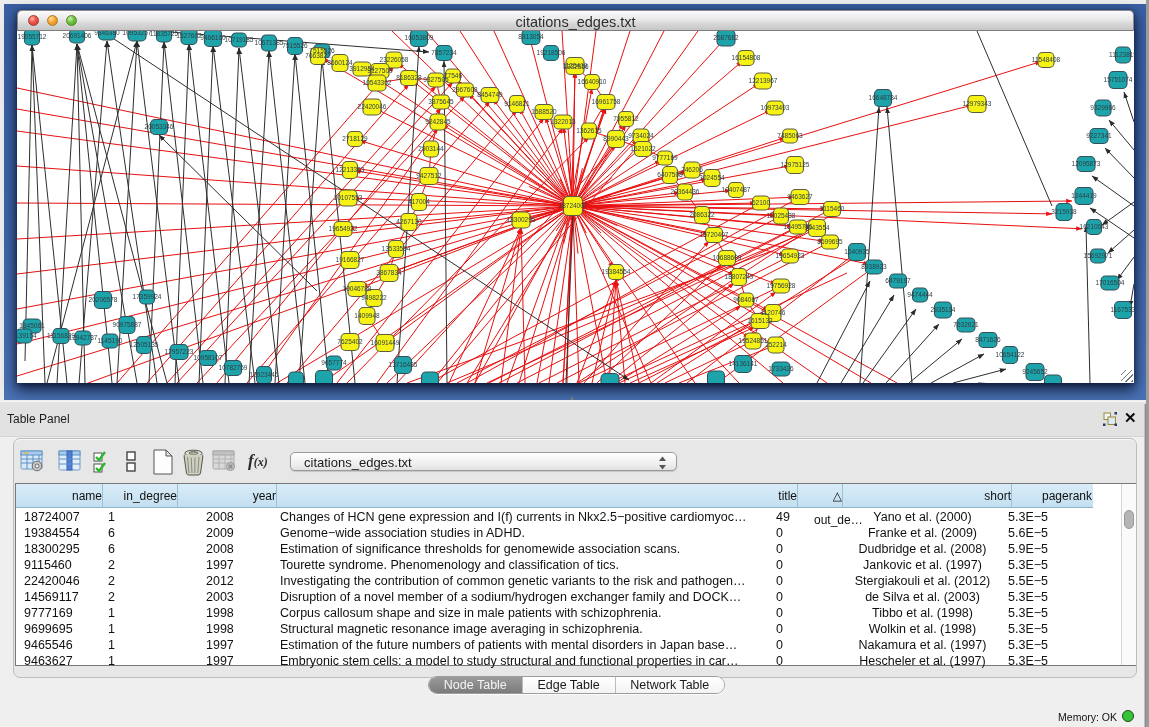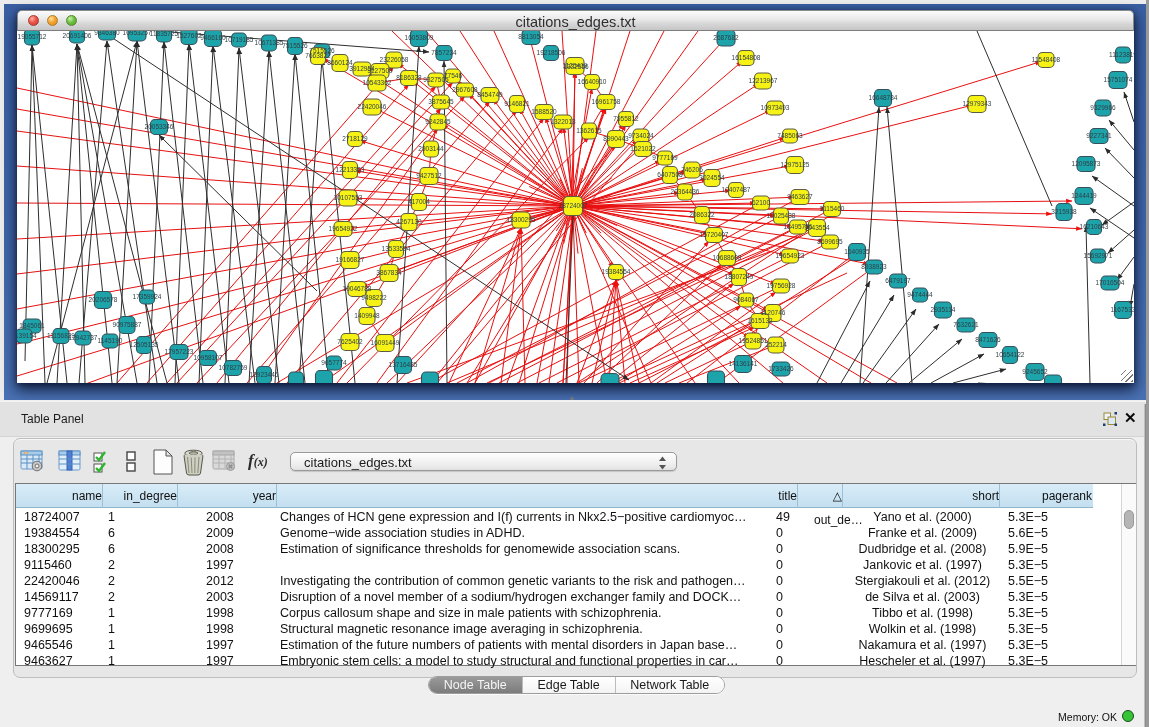--- a/index.html
+++ b/index.html
@@ -16,21 +16,21 @@
 .tl { position:absolute; top:4px; width:11px; height:11px; border-radius:50%; }
 #tl-r { left:9.5px; background:radial-gradient(circle at 35% 30%, #ffb0a8 0%, #ee5549 45%, #c33b30 100%); border:1px solid #a53a30;}
 #tl-o { left:28.5px; background:radial-gradient(circle at 35% 30%, #ffe0a0 0%, #f5a531 45%, #d2861e 100%); border:1px solid #b07c22;}
 #tl-g { left:47.5px; background:radial-gradient(circle at 35% 30%, #c8f0b0 0%, #6ec23f 45%, #4f9e2a 100%); border:1px solid #55882d;}
 #canvas { position:absolute; left:0; top:21px; width:1117px; height:352px; background:#fff; overflow:hidden; }
 #rsz { position:absolute; right:1px; bottom:1px; width:12px; height:12px;
   background:repeating-linear-gradient(135deg, transparent 0 3.1px, #777 3.1px 4.1px); }
 
 #tpanel { position:absolute; left:0; top:400px; width:1149px; height:327px; background:#efefef; }
 #tphead { position:absolute; left:0; top:1px; width:1149px; height:36px; background:#e2e2e2; border-top:1px solid #f5f5f5; border-bottom:1px solid #d4d4d4; }
-#tphead .t { position:absolute; left:21px; top:10px; font-size:12px; color:#1c1c1c; }
+#tphead .t { position:absolute; left:7px; top:10px; font-size:12px; color:#1c1c1c; }
 #icon-float { position:absolute; left:1103px; top:10px; width:14px; height:14px; }
 #icon-x { position:absolute; left:1124px; top:7px; font-size:15px; font-weight:bold; color:#0a0a0a; }
 #container { position:absolute; left:13px; top:38px; width:1124px; height:240px; background:#e7e7e7;
   border:1px solid #bdbdbd; border-radius:7px; box-shadow: inset 0 1px 0 #f8f8f8; }
 
 #toolbar { position:absolute; left:0; top:49px; width:1149px; height:30px; }
 .tbi { position:absolute; top:0; }
 #dropdown { position:absolute; left:290px; top:52px; width:387px; height:19px; border:1px solid #9a9a9a; border-radius:5px;
   background:linear-gradient(180deg,#ffffff,#eaeaea 80%,#e0e0e0); box-shadow:0 1px 1px rgba(0,0,0,.15); }
 #dropdown .txt { position:absolute; left:13px; top:2px; font-size:13px; color:#1a1a1a; }
@@ -683,21 +683,21 @@
           <path d="M4.5 13.5 L8 9 H1 z" fill="#555"></path>
       </svg>
     </div>
     <div id="tbl">
       <div id="thead">
         <div class="th" style="left:0;width:87px;">name</div>
         <div class="th" style="left:88px;width:74px;">in_degree</div>
         <div class="th" style="left:184px;width:77px;">year</div>
         <div class="th" style="left:262px;width:492px;margin-left:28px;">title</div>
         <div class="th" style="left:755px;width:72px;padding-left:43px;">△ out_de…</div>
-        <div class="th" style="left:828px;width:156px;">short</div>
+        <div class="th" style="left:828px;width:168px;">short</div>
         <div class="th" style="left:985px;width:91px;border-right:none;">pagerank</div>
       </div>
       <div id="tbody">
 <div class="tr">
             <div class="c0">18724007</div>
             <div class="c1">1</div>
             <div class="c2">2008</div>
             <div class="c3">Changes of HCN gene expression and I(f) currents in Nkx2.5−positive cardiomyoc…</div>
             <div class="c4">49</div>
             <div class="c5">Yano et al. (2000)</div>
@@ -718,20 +718,21 @@
             <div class="c2">2008</div>
             <div class="c3">Estimation of significance thresholds for genomewide association scans.</div>
             <div class="c4">0</div>
             <div class="c5">Dudbridge et al. (2008)</div>
             <div class="c6">5.9E−5</div>
           </div>
 <div class="tr">
             <div class="c0">9115460</div>
             <div class="c1">2</div>
             <div class="c2">1997</div>
+            <div class="c3">Tourette syndrome. Phenomenology and classification of tics.</div>
             <div class="c4">0</div>
             <div class="c5">Jankovic et al. (1997)</div>
             <div class="c6">5.3E−5</div>
           </div>
 <div class="tr">
             <div class="c0">22420046</div>
             <div class="c1">2</div>
             <div class="c2">2012</div>
             <div class="c3">Investigating the contribution of common genetic variants to the risk and pathogen…</div>
             <div class="c4">0</div>

